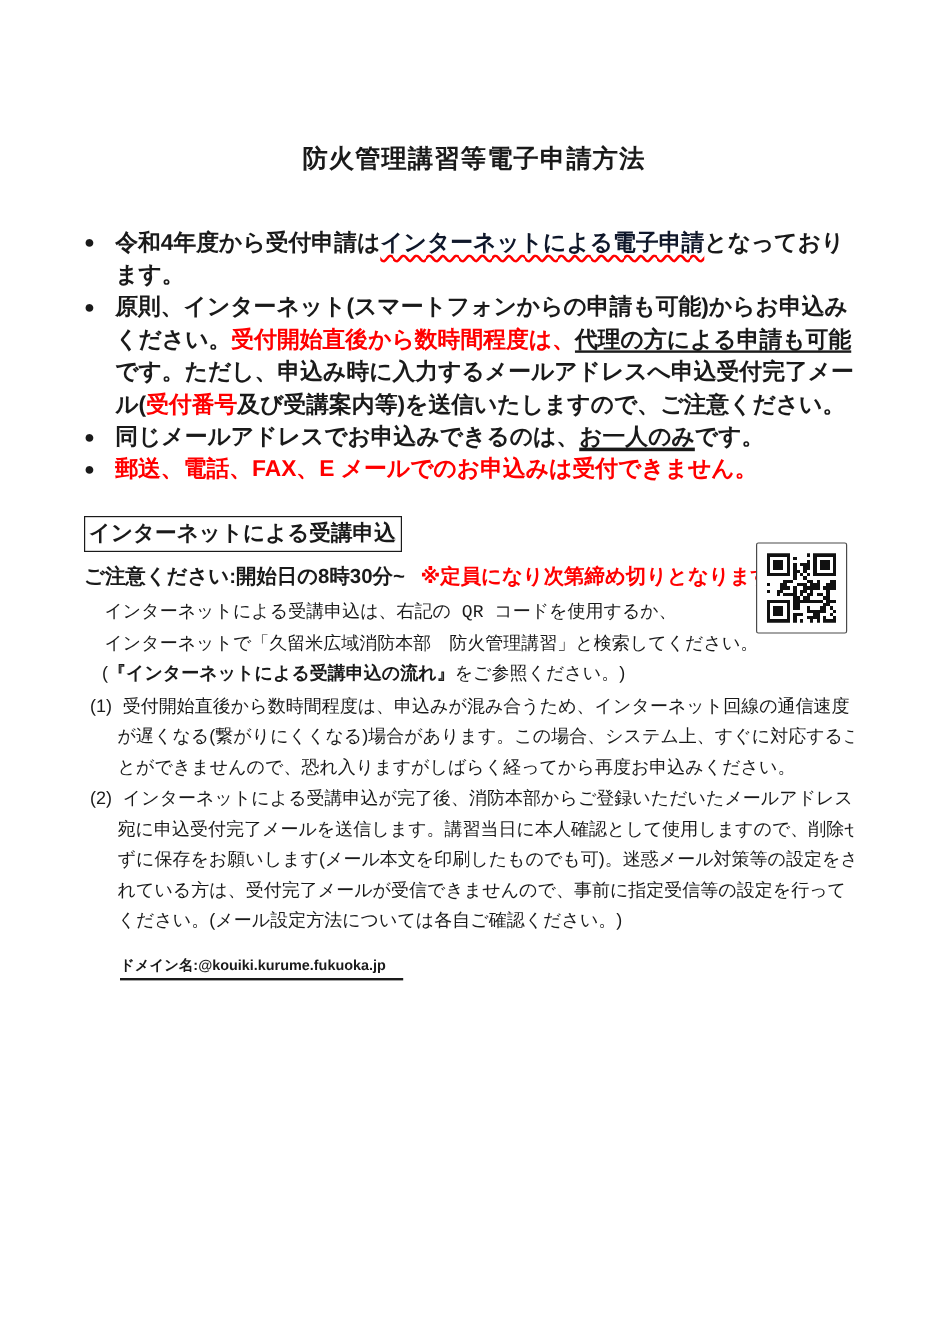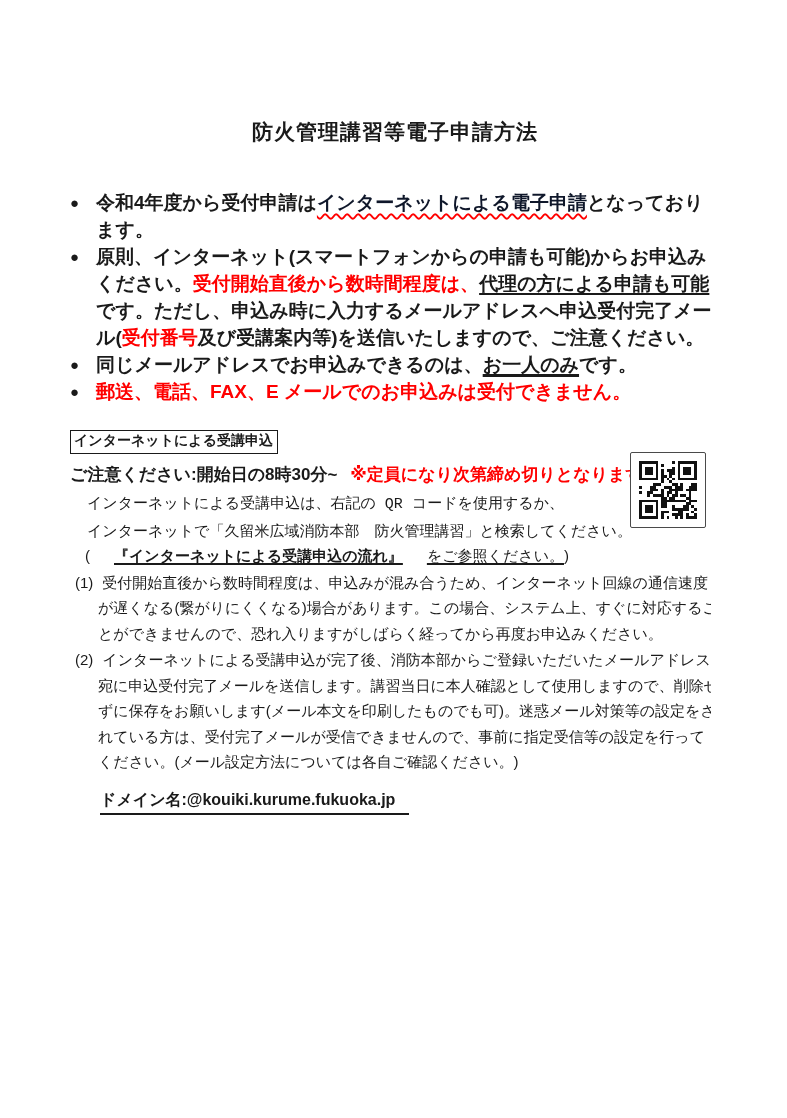--- a/index.html
+++ b/index.html
@@ -24,42 +24,42 @@
 
   .red  { color:#ff0000; }
   .wavy {
     color:#0f172a;
     text-decoration:underline wavy #ff0000;
     text-decoration-thickness:1.5px;
     text-underline-offset:4px;
   }
   .ul       { text-decoration:underline; text-decoration-thickness:2px;   text-underline-offset:3px; }
   .ul-thick { text-decoration:underline; text-decoration-thickness:2.5px; text-underline-offset:3px; }
-  .ul-thin  { text-decoration:underline; text-decoration-thickness:1.5px; text-underline-offset:2px;margin-left:24px; }
+  .ul-thin  { text-decoration-thickness:1.5px; text-underline-offset:2px; }
 
   .section-header {
     display:inline-block;
     border:1.6px solid #1a1a1a;
-    font-size:14px; font-weight:bold;
+    font-size:18px; font-weight:bold;
     padding:1px 4px 3px 3px;
     margin-top:25px;
   }
 
   .schedule { font-size:17px; font-weight:bold; margin:9px 0 0 0; line-height:23px; }
   .schedule .capacity { margin-left:13px; }
 
   .body-line { font-size:15px; line-height:25.5px; margin:0 0 0 17px; }
   .body-line.first { margin-top:6px;font-family:Liberation Mono, monospace; }
   .ref-line  { font-size:15px; line-height:25.5px; margin:0 0 0 15px; }
   .ref-title { font-weight:bold; }
 
   .numbered { font-size:15px; line-height:25.5px; margin:1px 0 0 28px; text-indent:-23px; }
   .numbered .num { margin-right:9px; }
 
-  .domain-line { margin:15px 0 0 30px; font-size:16px; font-weight:bold; }
+  .domain-line { margin:15px 0 0 30px; font-size:12px; font-weight:bold; }
   .domain-line .domain-value {
     border-bottom:2px solid #1a1a1a;
     padding-right:14px; padding-bottom:2px;
     display:inline-block;
   }
 
   .qr-box {
     position:absolute; left:630px; top:452px;
     width:74px; height:74px;
     border:1.5px solid #4a4a4a; border-radius:2px;

